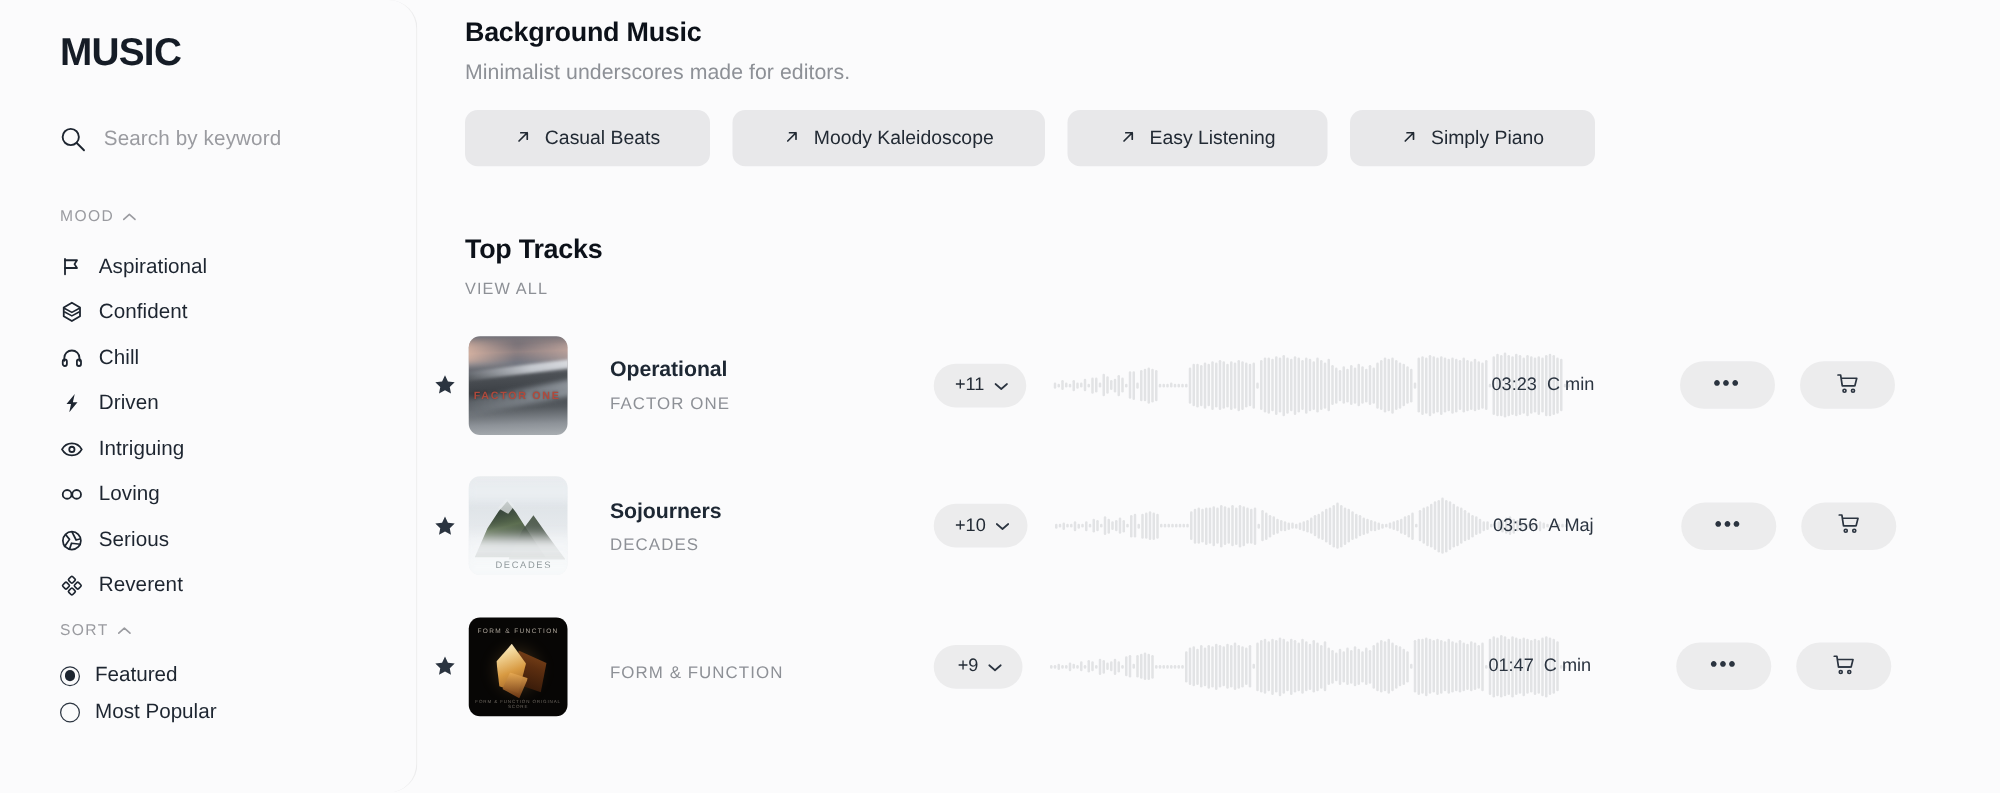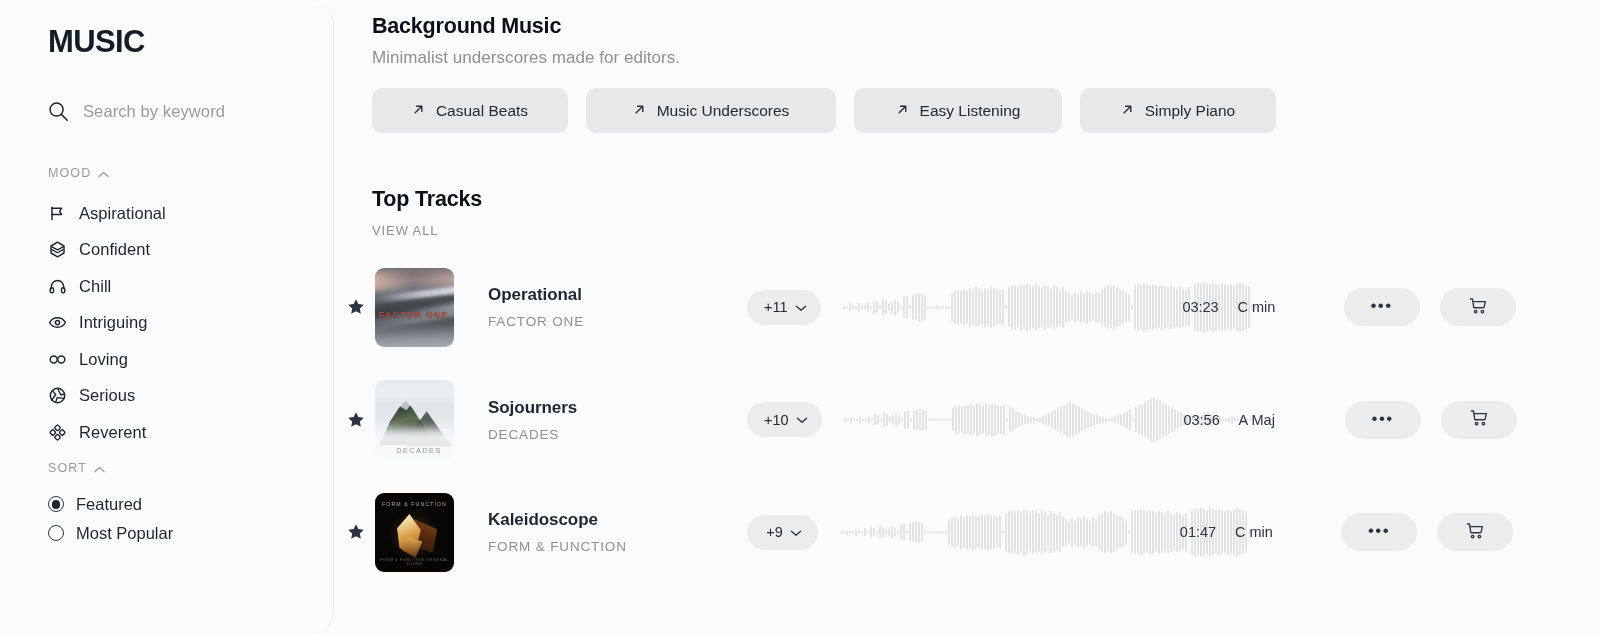--- a/index.html
+++ b/index.html
@@ -407,21 +407,21 @@
     display: block;
     width: 2px;
     flex: 0 0 2px;
     background: #e2e3e5;
     border-radius: 1px;
   }
 
   .dur {
     flex: 0 0 auto;
     width: 76px;
-    text-align: center;
+    text-align: right;
     padding-left: 18px;
     font-size: 14.5px;
     color: #2b3440;
   }
   .keytxt {
     flex: 0 0 auto;
     width: 108px;
     text-align: left;
     padding-left: 8px;
     font-size: 14.5px;
@@ -506,20 +506,28 @@
         <span class="mood-icon">
           <svg width="19" height="19" viewBox="0 0 19 19" fill="none">
             <path d="M3.4 11.6V9.5a6.1 6.1 0 0 1 12.2 0v2.1" stroke="#1d2530" stroke-width="1.45" stroke-linecap="round"></path>
             <rect x="2.2" y="10.6" width="3.3" height="5.2" rx="1.6" stroke="#1d2530" stroke-width="1.45"></rect>
             <rect x="13.5" y="10.6" width="3.3" height="5.2" rx="1.6" stroke="#1d2530" stroke-width="1.45"></rect>
           </svg>
         </span>
         <span class="mood-label">Chill</span>
       </div>
 
+      <div class="mood-item">
+        <span class="mood-icon">
+          <svg width="19" height="19" viewBox="0 0 19 19" fill="none">
+            <path d="M11.8 2.2 5.2 10.2h3.6L7.4 16.8l6.6-8.1h-3.7z" fill="#1d2530"></path>
+          </svg>
+        </span>
+        <span class="mood-label">Driven</span>
+      </div>
 
       <div class="mood-item">
         <span class="mood-icon">
           <svg width="19" height="19" viewBox="0 0 19 19" fill="none">
             <path d="M1.6 9.5C3.4 6.3 6.3 4.7 9.5 4.7s6.1 1.6 7.9 4.8c-1.8 3.2-4.7 4.8-7.9 4.8S3.4 12.7 1.6 9.5z" stroke="#1d2530" stroke-width="1.45" stroke-linejoin="round"></path>
             <circle cx="9.5" cy="9.5" r="2.1" stroke="#1d2530" stroke-width="1.45"></circle>
           </svg>
         </span>
         <span class="mood-label">Intriguing</span>
       </div>
@@ -599,21 +607,21 @@
         </span>
         <span class="chip-label">Casual Beats</span>
       </button>
 
       <button class="chip chip-w2">
         <span class="arrow-ne">
           <svg width="13" height="13" viewBox="0 0 13 13" fill="none">
             <path d="M3.2 9.8 9.8 3.2M4.6 3.2h5.2v5.2" stroke="#222a34" stroke-width="1.35" stroke-linecap="round" stroke-linejoin="round"></path>
           </svg>
         </span>
-        <span class="chip-label">Music Underscores</span>
+        <span class="chip-label">Moody Kaleidoscope</span>
       </button>
 
       <button class="chip chip-w3">
         <span class="arrow-ne">
           <svg width="13" height="13" viewBox="0 0 13 13" fill="none">
             <path d="M3.2 9.8 9.8 3.2M4.6 3.2h5.2v5.2" stroke="#222a34" stroke-width="1.35" stroke-linecap="round" stroke-linejoin="round"></path>
           </svg>
         </span>
         <span class="chip-label">Easy Listening</span>
       </button>
@@ -1023,21 +1031,20 @@
         <div class="art art-crystal">
           <div class="glow"></div>
           <div class="gemB"></div>
           <div class="gemA"></div>
           <div class="gemC"></div>
           <div class="arttext-top">FORM &amp; FUNCTION</div>
           <div class="arttext-bot">FORM &amp; FUNCTION  ORIGINAL SCORE</div>
         </div>
 
         <div class="meta">
-          <div class="track-name">Kaleidoscope</div>
           <div class="track-artist">FORM &amp; FUNCTION</div>
         </div>
 
         <button class="keypill">
           <span class="kp-label">+9</span>
           <span>
             <svg width="12" height="8" viewBox="0 0 12 8" fill="none">
               <path d="M1.4 2.2 6 6.2l4.6-4" stroke="#2b3440" stroke-width="1.35" stroke-linecap="round" stroke-linejoin="round"></path>
             </svg>
           </span>

